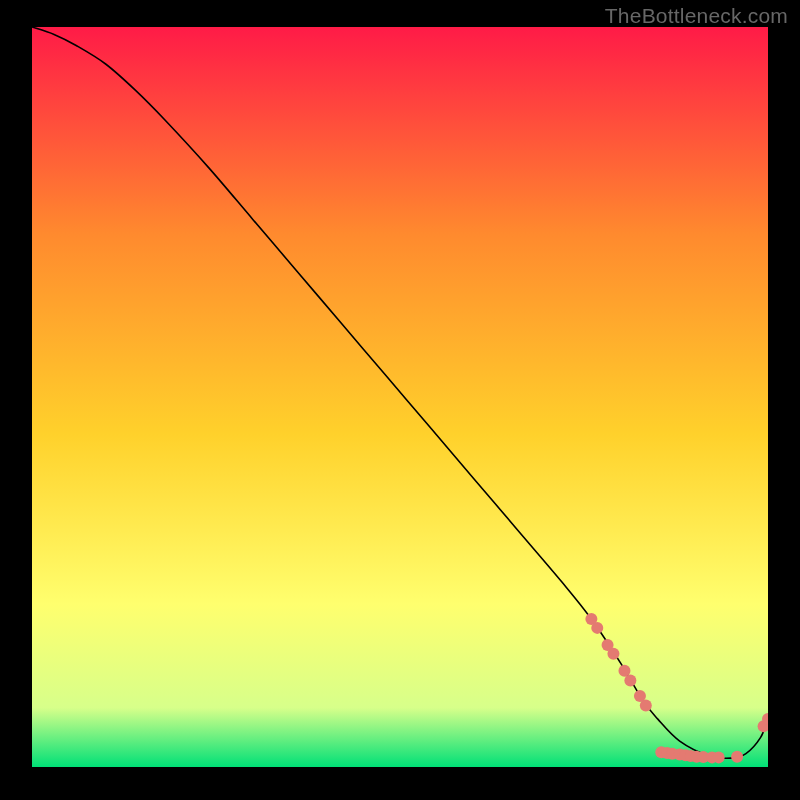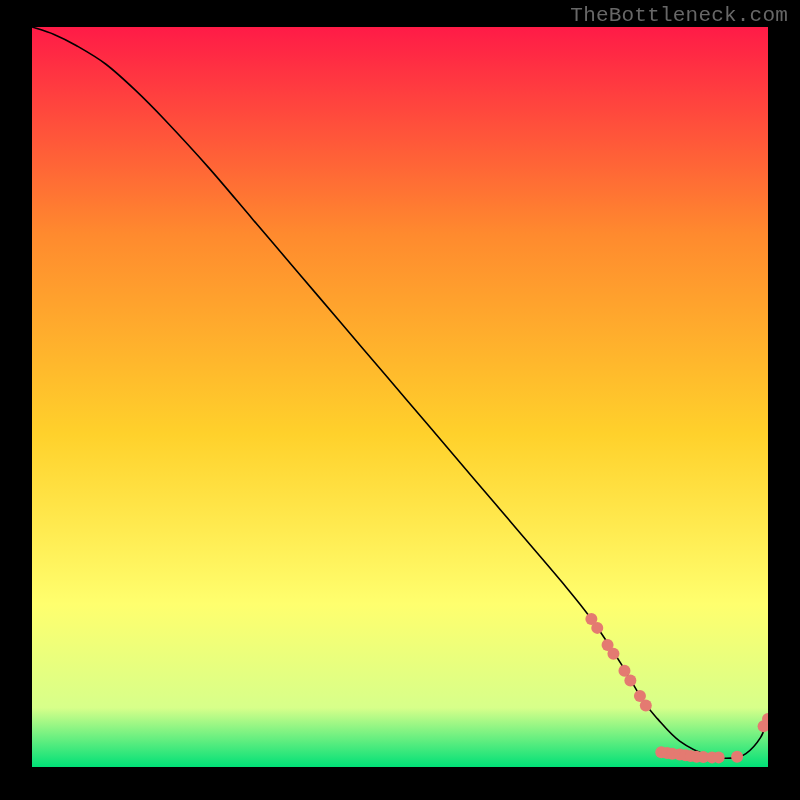--- a/index.html
+++ b/index.html
@@ -12,21 +12,21 @@
   }
   .stage {
     position: relative;
     width: 800px;
     height: 800px;
   }
   .watermark {
     position: absolute;
     top: 4px;
     right: 12px;
-    font-family: Liberation Mono, monospace;
+    font-family: Liberation Sans, sans-serif;
     font-size: 21px;
     color: #676767;
     letter-spacing: 0.2px;
     user-select: none;
   }
   svg.plot {
     position: absolute;
     left: 32px;
     top: 27px;
     width: 736px;

